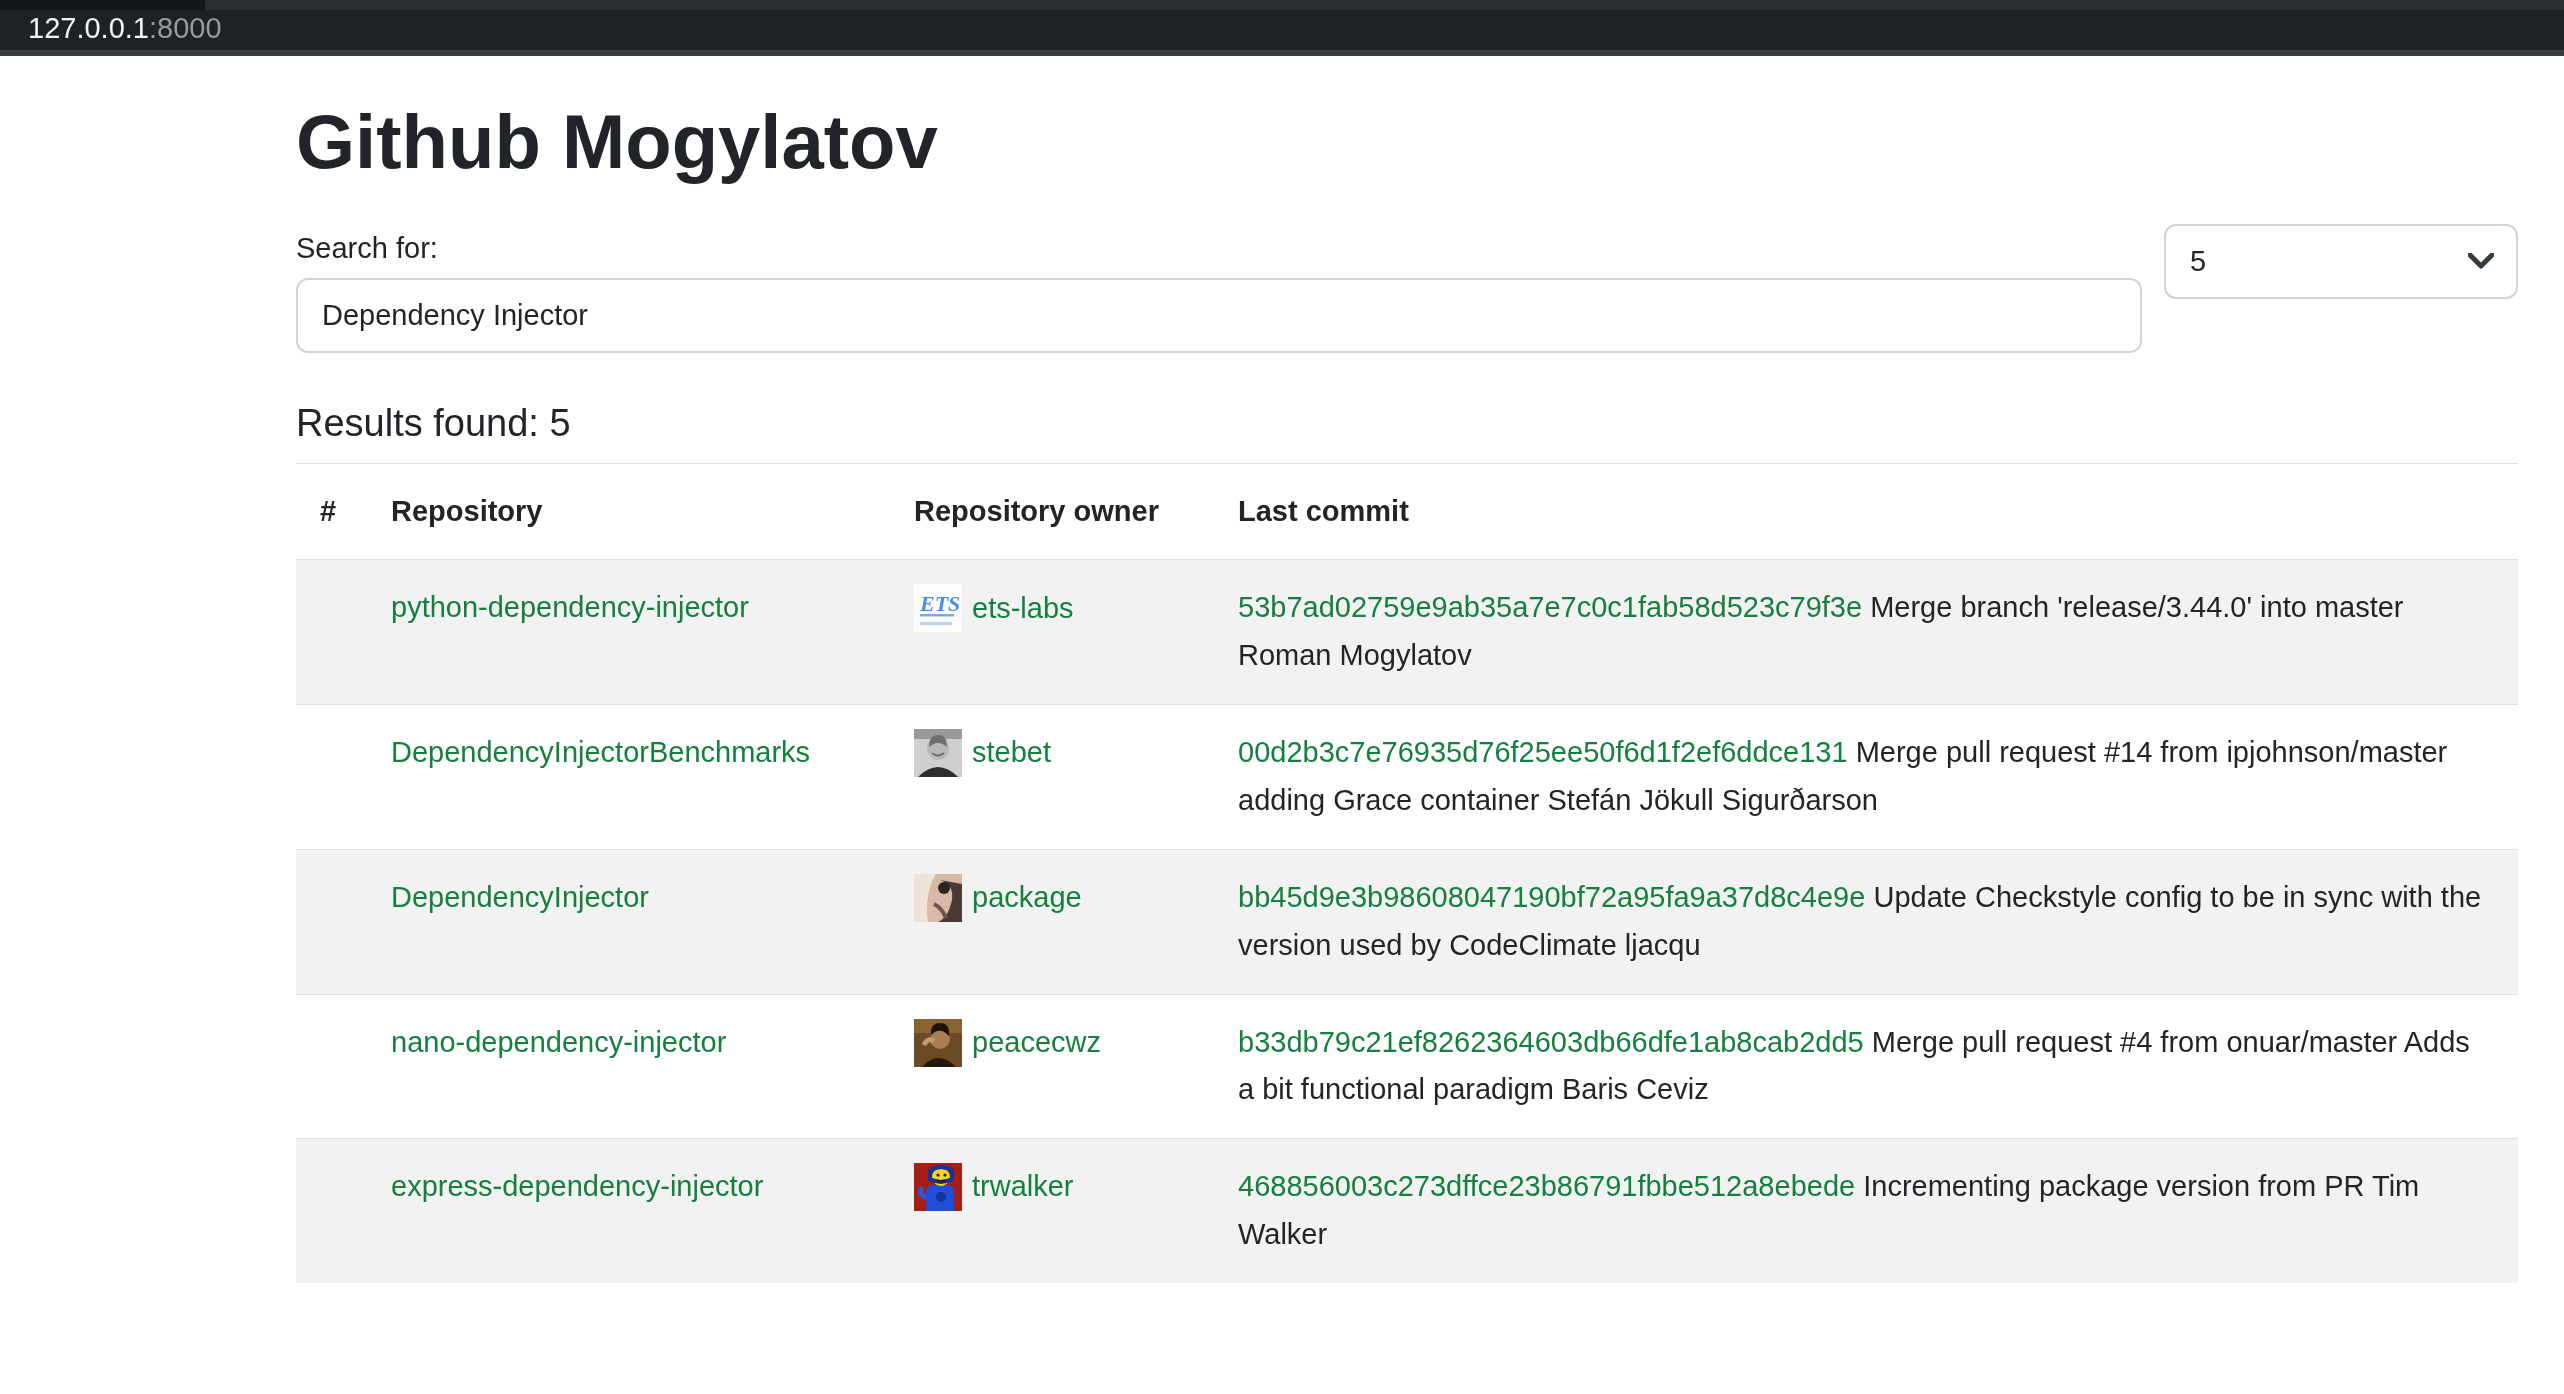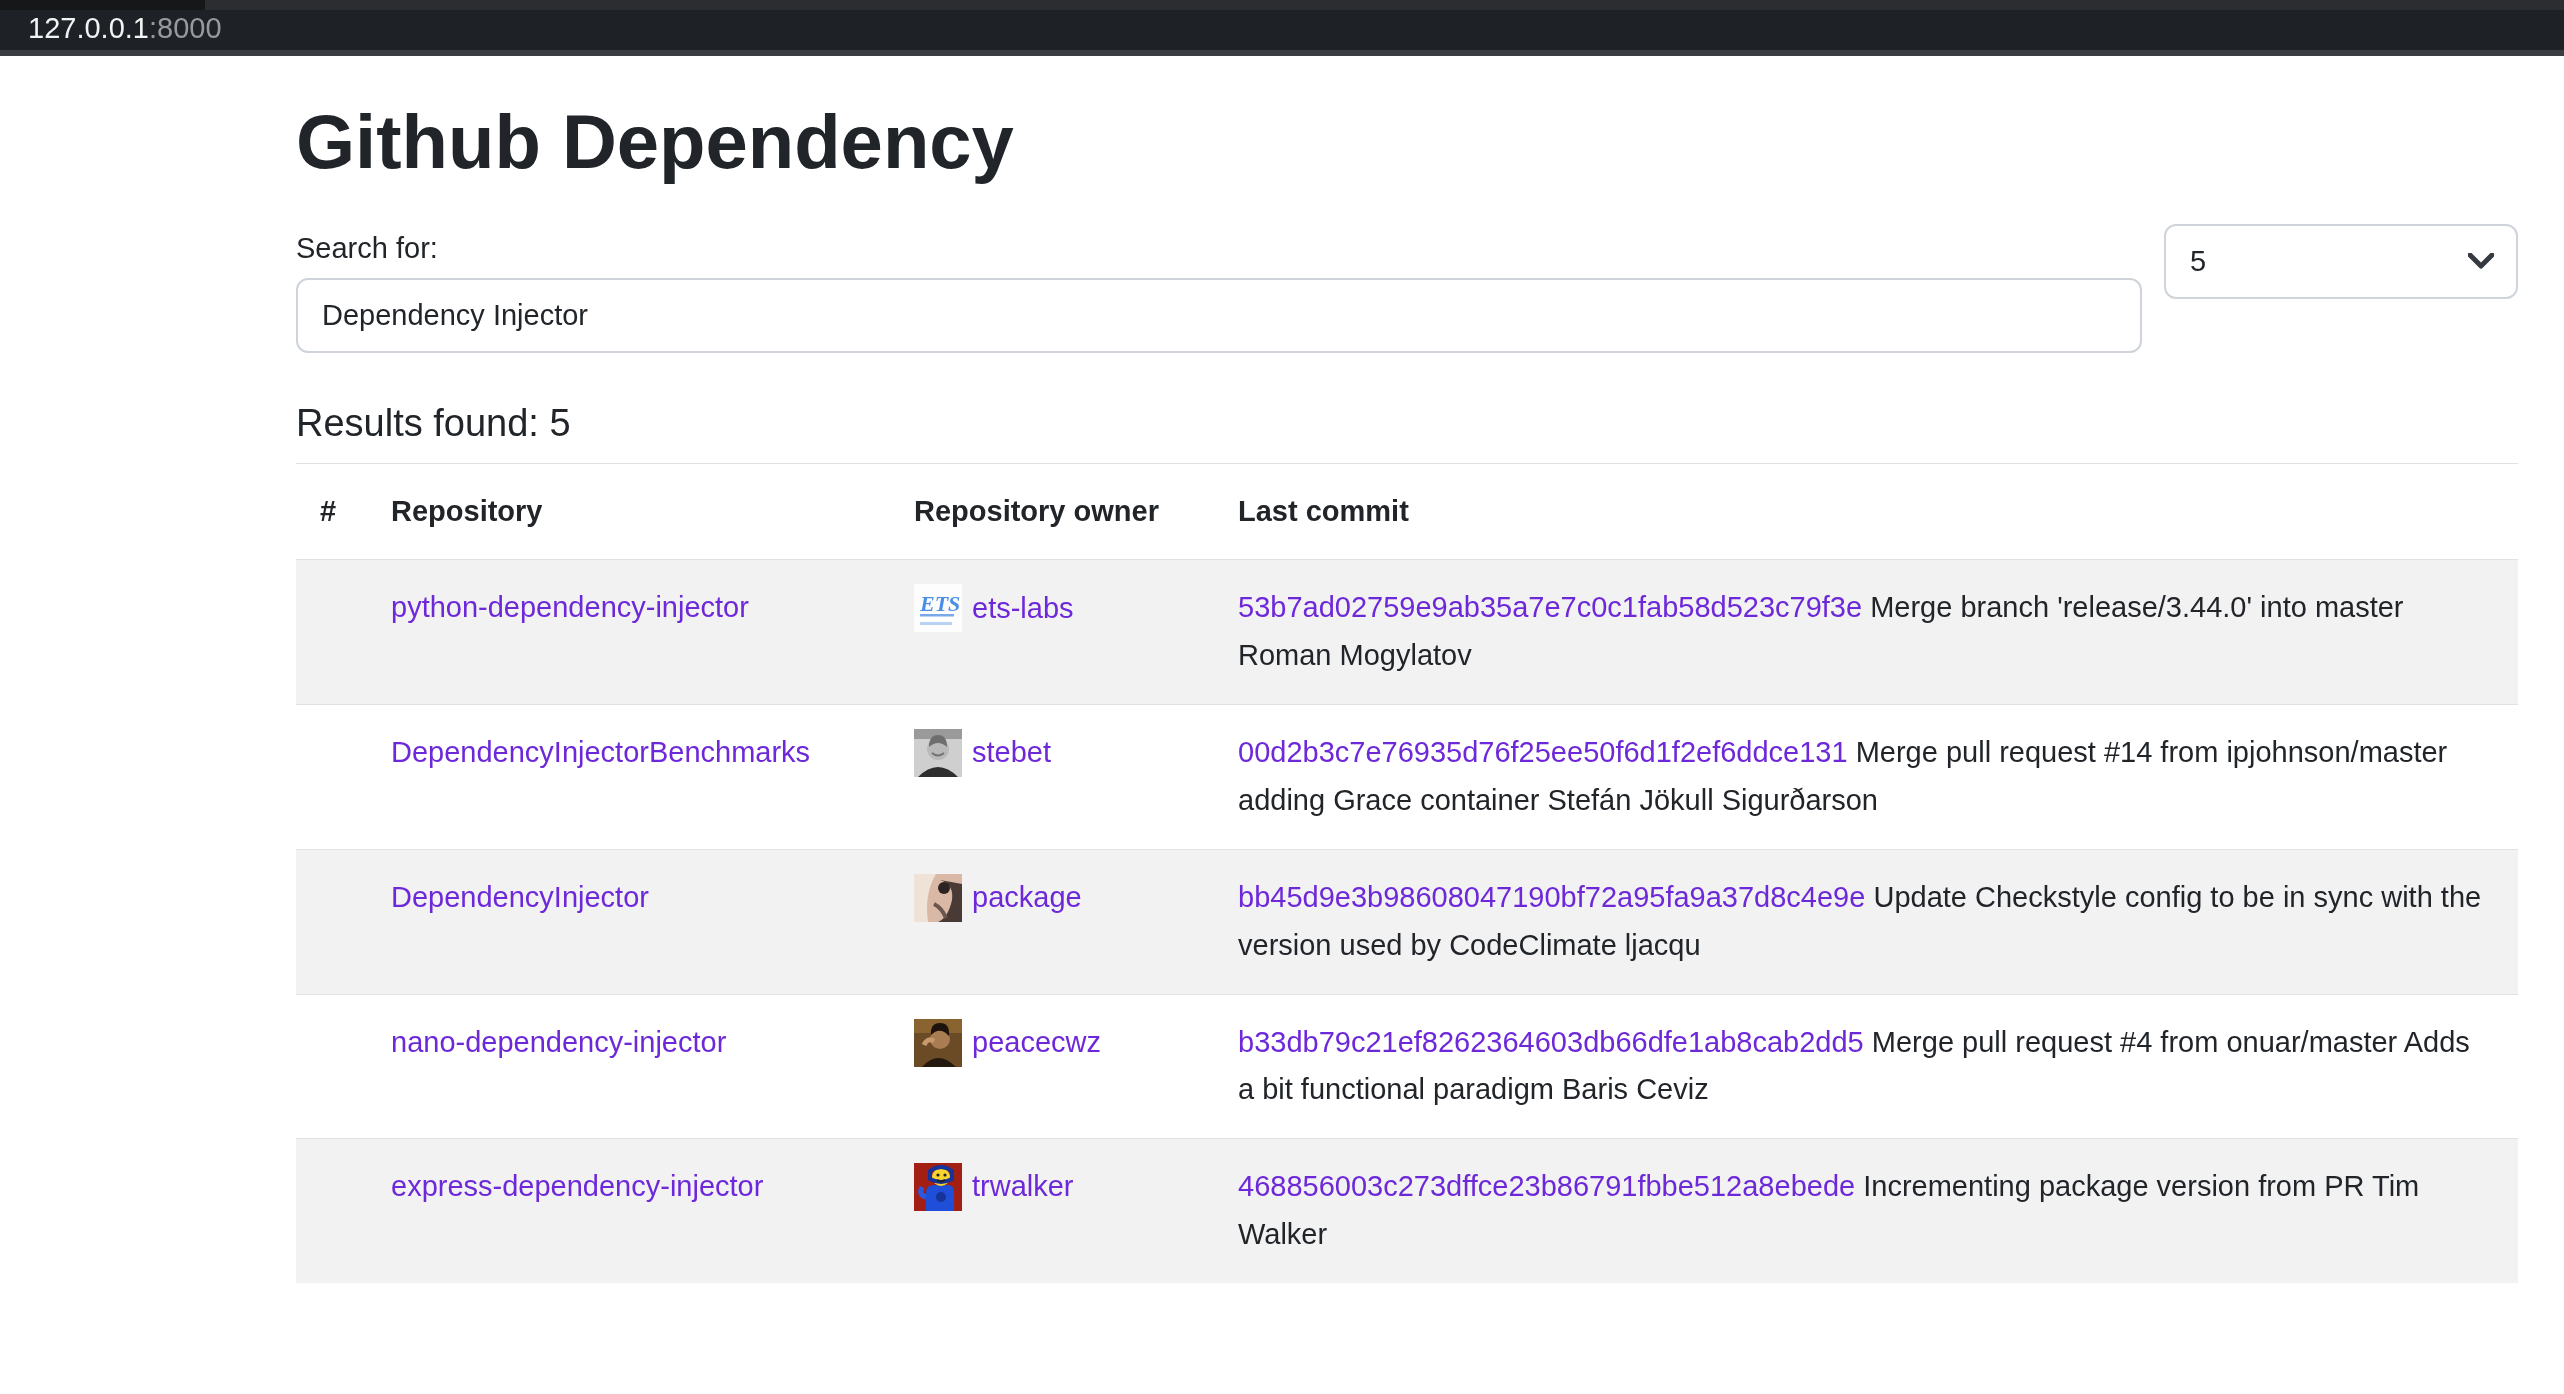--- a/index.html
+++ b/index.html
@@ -35,37 +35,37 @@
   .results-count { font-size:38px; line-height:48px; margin-top:46px; margin-bottom:16px; }
 
   
   table.results-table { width:100%; border-collapse:collapse; border-top:1px solid #dee2e6; font-size:29px; }
   .results-table th { text-align:left; font-weight:bold; padding:24px; line-height:1.65;
       border-bottom:1px solid #dee2e6; }
   .results-table td { padding:24px; line-height:1.65; vertical-align:top; border-bottom:1px solid #dee2e6; }
   .results-table tbody tr:nth-child(odd) { background:#f2f2f2; }
   .results-table tbody tr:last-child td { border-bottom:none; }
 
-  a.link { color:#6d28d9; text-decoration:none; cursor:pointer; }
+  a.link { color:#15803d; text-decoration:none; cursor:pointer; }
   .owner-cell-inner { display:flex; align-items:center; gap:10px; }
   .avatar { width:48px; height:48px; flex:none; display:block; }
   .commit-msg { color:#212529; }
 </style>
 </head>
 <body>
 
 <div class="browser-bar">
   <div class="top-strip"></div>
   <div class="url-text"><span>127.0.0.1</span><span class="port">:8000</span></div>
   <div class="bottom-strip"></div>
 </div>
 
 <div class="container">
 
-  <h1 class="page-title">Github Dependency</h1>
+  <h1 class="page-title">Github Mogylatov</h1>
 
   <div class="search-row">
     <div class="search-block">
       <label class="field-label">Search for:</label>
       <input class="text-input" type="text" value="Dependency Injector" style="">
     </div>
     <div class="limit-block">
       <div class="select-box">
         <span>5</span>
         <svg class="chevron" width="26" height="16" viewBox="0 0 26 16">

